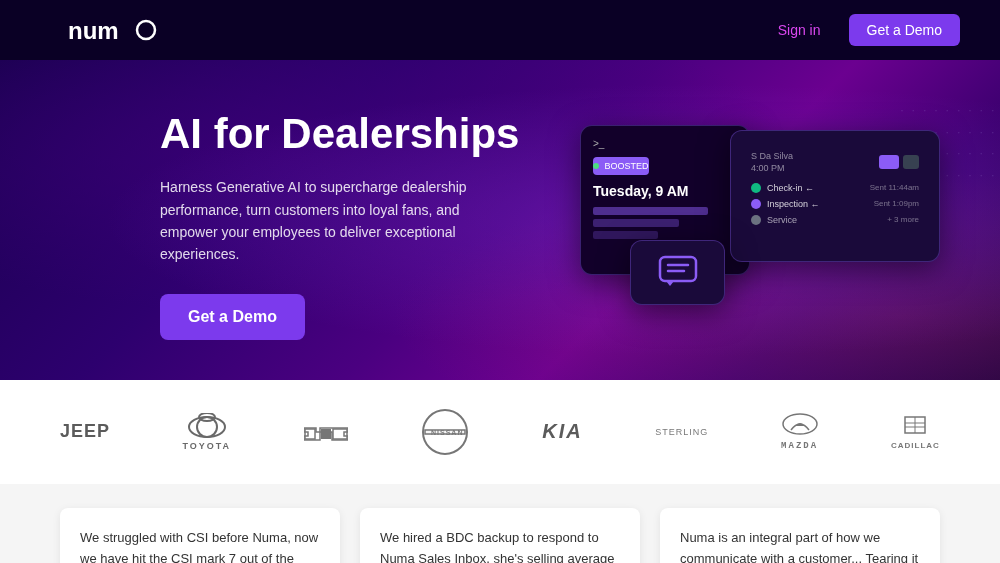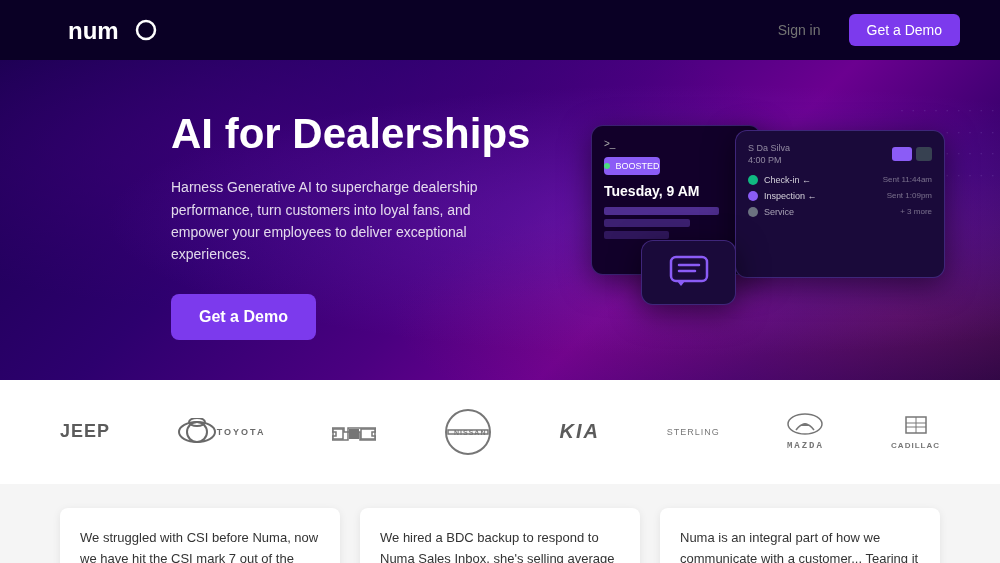--- a/index.html
+++ b/index.html
@@ -22,21 +22,21 @@
       z-index: 10;
     }
     .nav-actions {
       display: flex;
       align-items: center;
       gap: 16px;
     }
     .btn-signin {
       background: transparent;
       border: none;
-      color: #737373;
+      color: #d946ef;
       font-size: 14px;
       cursor: pointer;
       padding: 6px 12px;
     }
     .btn-demo-nav {
       background: #7c3aed;
       border: none;
       color: white;
       font-size: 14px;
       cursor: pointer;
@@ -63,21 +63,20 @@
     .hero-content {
       position: relative;
       z-index: 5;
       display: flex;
       align-items: center;
       padding: 50px 60px 40px 160px;
       gap: 40px;
     }
     .hero-text {
       flex: 0 0 380px;
-      margin-left: 11px;
     }
     .hero-title {
       font-size: 42px;
       font-weight: 700;
       line-height: 1.15;
       margin-bottom: 18px;
       color: white;
     }
     .hero-subtitle {
       font-size: 14px;
@@ -208,21 +207,21 @@
       align-items: center;
       justify-content: center;
     }
     .logo-img-placeholder {
       font-weight: 400;
       color: #333;
       font-size: 14px;
       white-space: nowrap;
     }
     .logo-item.jeep .logo-img-placeholder { font-size: 18px; font-weight: 900; letter-spacing: 1px; }
-    .logo-item.toyota { align-items: center; }
+    .logo-item.toyota { flex-direction: column; align-items: center; }
 
     
     .testimonials-section {
       background: #f5f5f5;
       padding: 24px 60px;
       display: flex;
       gap: 20px;
     }
     .testimonial-card {
       background: white;
@@ -290,21 +289,21 @@
           BOOSTED
         </div>
         <div class="mockup-time">Tuesday, 9 AM</div>
         <div class="mockup-lines">
           <div class="mockup-line" style="width:80%; background:rgba(139,92,246,0.5);"></div>
           <div class="mockup-line" style="width:60%; background:rgba(139,92,246,0.35);"></div>
           <div class="mockup-line" style="width:45%; background:rgba(139,92,246,0.25);"></div>
         </div>
       </div>
 
-      <div class="mockup-card mockup-side" style="width:210px; height:148px; top:15px; left:144px; background:#1a0a3a; padding:12px;">
+      <div class="mockup-card mockup-side" style="width:210px; height:132px; top:15px; left:150px; background:#1a0a3a; padding:20px;">
         <div class="mockup-contact-row">
           <div>
             <div style="font-size:9px; color:rgba(255,255,255,0.5); margin-bottom:2px;">S Da Silva</div>
             <div style="font-size:9px; color:rgba(255,255,255,0.5);">4:00 PM</div>
           </div>
           <div style="display:flex;gap:4px;">
             <div style="width:20px;height:14px;background:#8b5cf6;border-radius:3px;"></div>
             <div style="width:16px;height:14px;background:#374151;border-radius:3px;"></div>
           </div>
         </div>

